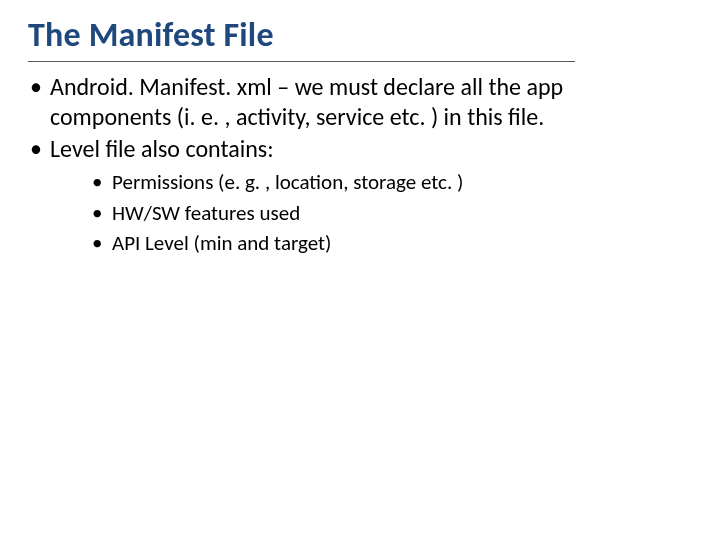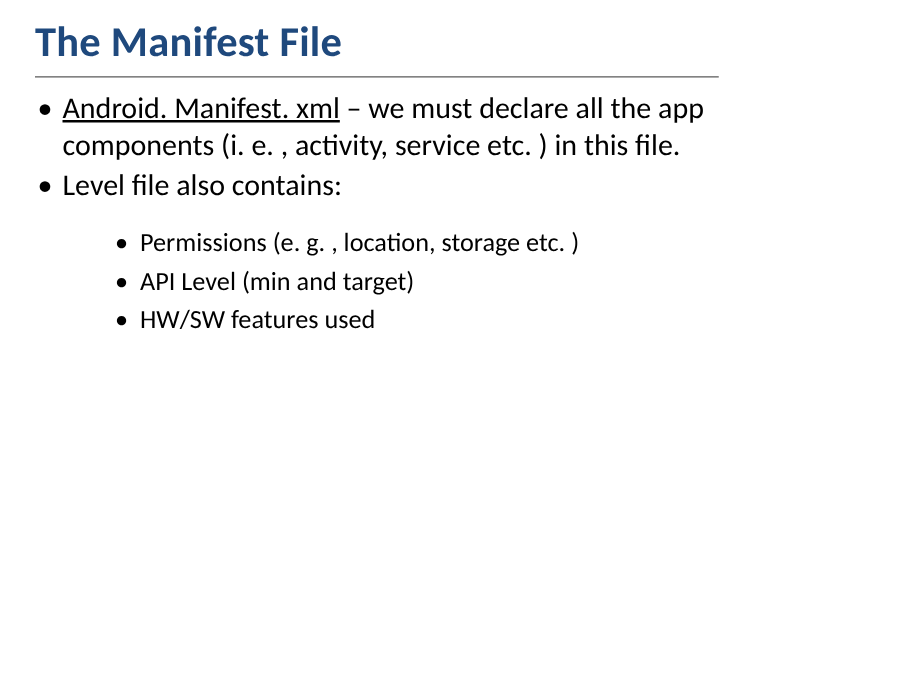--- a/index.html
+++ b/index.html
@@ -46,53 +46,52 @@
   .body-list > li::before {
     content: "•";
     position: absolute;
     left: 2px;
     top: 0;
     color: #000;
   }
   .sub-list {
     list-style: none;
     padding: 0;
-    margin: 16px 0 0 42px;
+    margin: 4px 0 0 42px;
     font-size: 21px;
     line-height: 1.35;
   }
   .sub-list > li {
     position: relative;
     padding-left: 20px;
     margin-bottom: 2px;
   }
   .sub-list > li::before {
     content: "•";
     position: absolute;
     left: 0;
     top: 0;
     color: #000;
   }
   .underline {
-    text-decoration: underline;
   }
 </style>
 </head>
 <body>
 
 <div class="slide">
   <h1 class="title">The Manifest File</h1>
   <hr class="rule">
 
   <ul class="body-list">
     <li>
       <span class="underline">Android. Manifest. xml</span><span> – we must declare all the app components (i. e. , activity, service etc. ) in this file.</span>
     </li>
     <li>
       <span>Level file also contains:</span>
       <ul class="sub-list">
         <li><span>Permissions (e. g. , location, storage etc. )</span></li>
+        <li><span>HW/SW features used</span></li>
         <li><span>API Level (min and target)</span></li>
-        <li><span>HW/SW features used</span></li>
       </ul>
     </li>
   </ul>
 </div>
 
 </body></html>

